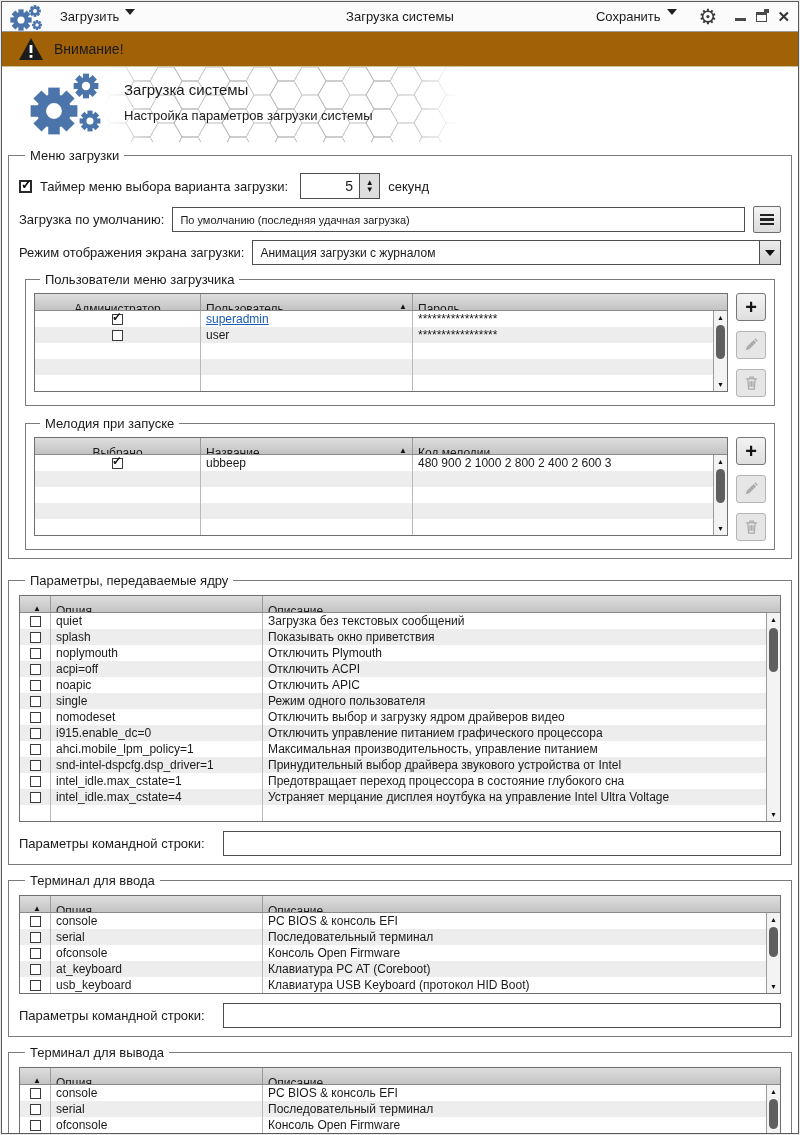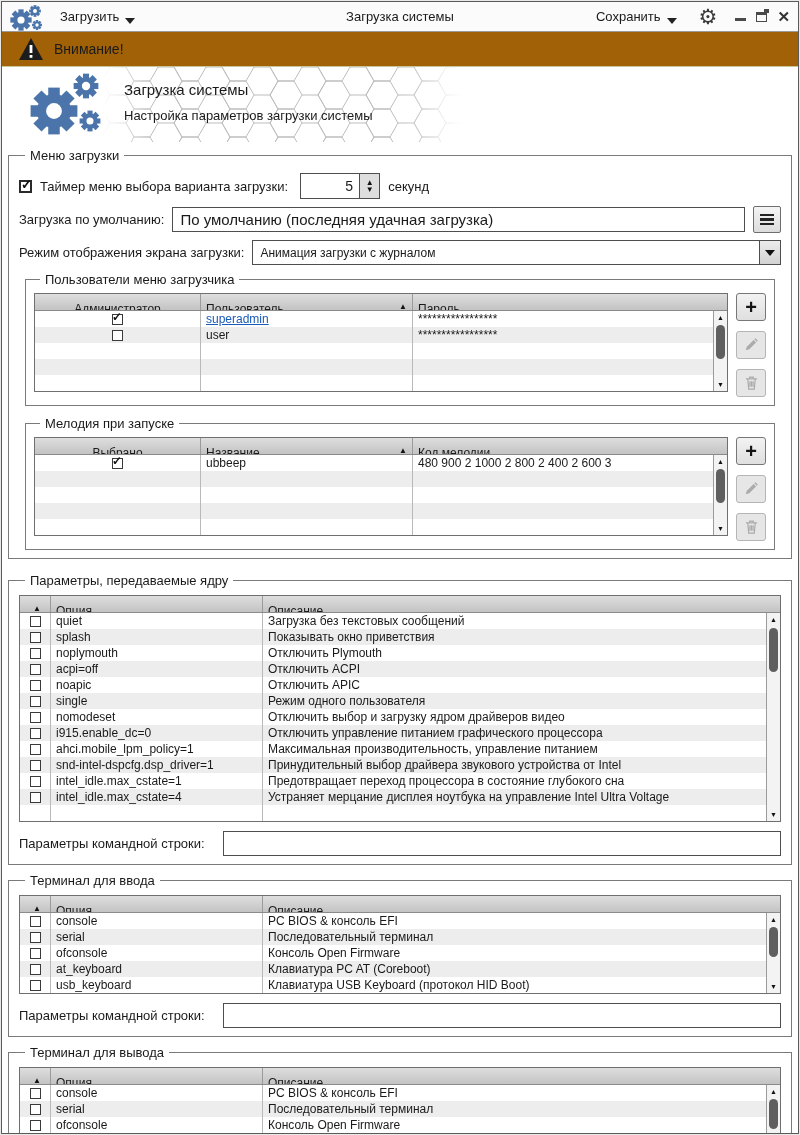--- a/index.html
+++ b/index.html
@@ -2,21 +2,21 @@
 <html><head>
 <meta charset="utf-8">
 <style>
   * { box-sizing: border-box; margin:0; padding:0; }
   body { width:800px; height:1135px; background:#e9e9e9; font-family:"Liberation Sans",sans-serif; color:#1a1a1a; }
   .window { width:798px; height:1133px; margin:1px; background:#fff; border:1px solid #5a5a5a; position:relative; overflow:hidden; }
 
   
   .titlebar { height:30px; background:#fbfbfb; border-bottom:1px solid #9a9a9a; display:flex; align-items:center; padding:0 8px; position:relative; }
   .appicon { display:inline-flex; width:34px; height:26px; position:relative; margin-right:10px; }
-  .tb-btn { display:inline-flex; align-items:flex-end; gap:6px; font-size:13px; padding:3px 6px; cursor:default; }
+  .tb-btn { display:inline-flex; align-items:flex-start; gap:6px; font-size:13px; padding:3px 6px; cursor:default; }
   .caret { width:0;height:0;border-left:5px solid transparent;border-right:5px solid transparent;border-top:6px solid #222; display:inline-block;}
   .tb-title { position:absolute; left:0; right:0; text-align:center; font-size:13px; pointer-events:none; }
   .tb-right { margin-left:auto; display:flex; align-items:center; gap:16px; z-index:5;}
   .gearbtn { font-size:21px; color:#3a3a3a; line-height:20px; }
   .winctl { display:flex; align-items:center; gap:10px; margin-left:2px; }
   .ic-min { width:11px; height:3px; background:#4a4a4a; margin-top:6px;}
   .ic-max { width:11px; height:10px; border:1px solid #4a4a4a; border-top:3px solid #4a4a4a; position:relative;}
   .ic-max::after { content:""; position:absolute; right:-3px; top:-6px; width:5px; height:4px; background:#4a4a4a;}
   .ic-close { font-size:15px; color:#333; line-height:14px; font-weight:bold;}
 
@@ -50,21 +50,21 @@
   .fs-gap { height:6px; }
 
   
   .frow { display:flex; align-items:center; margin:7px 0; gap:8px; font-size:13px; }
   .cbx { width:13px; height:13px; border:2px solid #2a2a2a; background:#fff; position:relative; display:inline-block; flex:0 0 13px;}
   .cbx.checked::after { content:"✓"; position:absolute; left:0; top:-5px; font-size:13px; font-weight:bold; color:#111; }
   .spin { display:flex; width:80px; height:26px; border:1px solid #4e4e4e; margin-left:4px;}
   .spin-val { flex:1; text-align:right; padding:4px 6px 0 0; font-size:14px; background:#fff;}
   .spin-btns { width:20px; border-left:1px solid #4e4e4e; background:#dedede; display:flex; flex-direction:column; align-items:center; justify-content:center; }
   .spin-btns i { font-style:normal; font-size:8px; line-height:7px; color:#111; }
-  .tinput { flex:1; height:25px; border:1px solid #4e4e4e; background:#fff; font-size:15px; padding:0 7px; display:flex; align-items:center; font-family:"Liberation Sans",sans-serif;}
+  .tinput { flex:1; height:25px; border:1px solid #4e4e4e; background:#fff; font-size:11px; padding:0 7px; display:flex; align-items:center; font-family:"Liberation Sans",sans-serif;}
   .sqbtn { width:28px; height:27px; border:1px solid #6e6e6e; background:linear-gradient(#f4f4f4,#dcdcdc); display:flex; align-items:center; justify-content:center; border-radius:2px; }
   .burger { display:flex; flex-direction:column; gap:2px; }
   .burger b { width:14px; height:2.5px; background:#222; display:block; }
   .combo { flex:1; height:25px; border:1px solid #4e4e4e; background:#fff; display:flex; align-items:center; }
   .combo-val { flex:1; padding:0 7px; font-size:12px; }
   .combo-arrow { width:21px; align-self:stretch; border-left:1px solid #4e4e4e; background:linear-gradient(#ececec,#d2d2d2); display:flex; align-items:center; justify-content:center; }
   .combo-arrow .caret{ border-top-color:#111; }
 
   
   .tblrow { display:flex; align-items:flex-start; gap:8px; margin-top:4px;}

